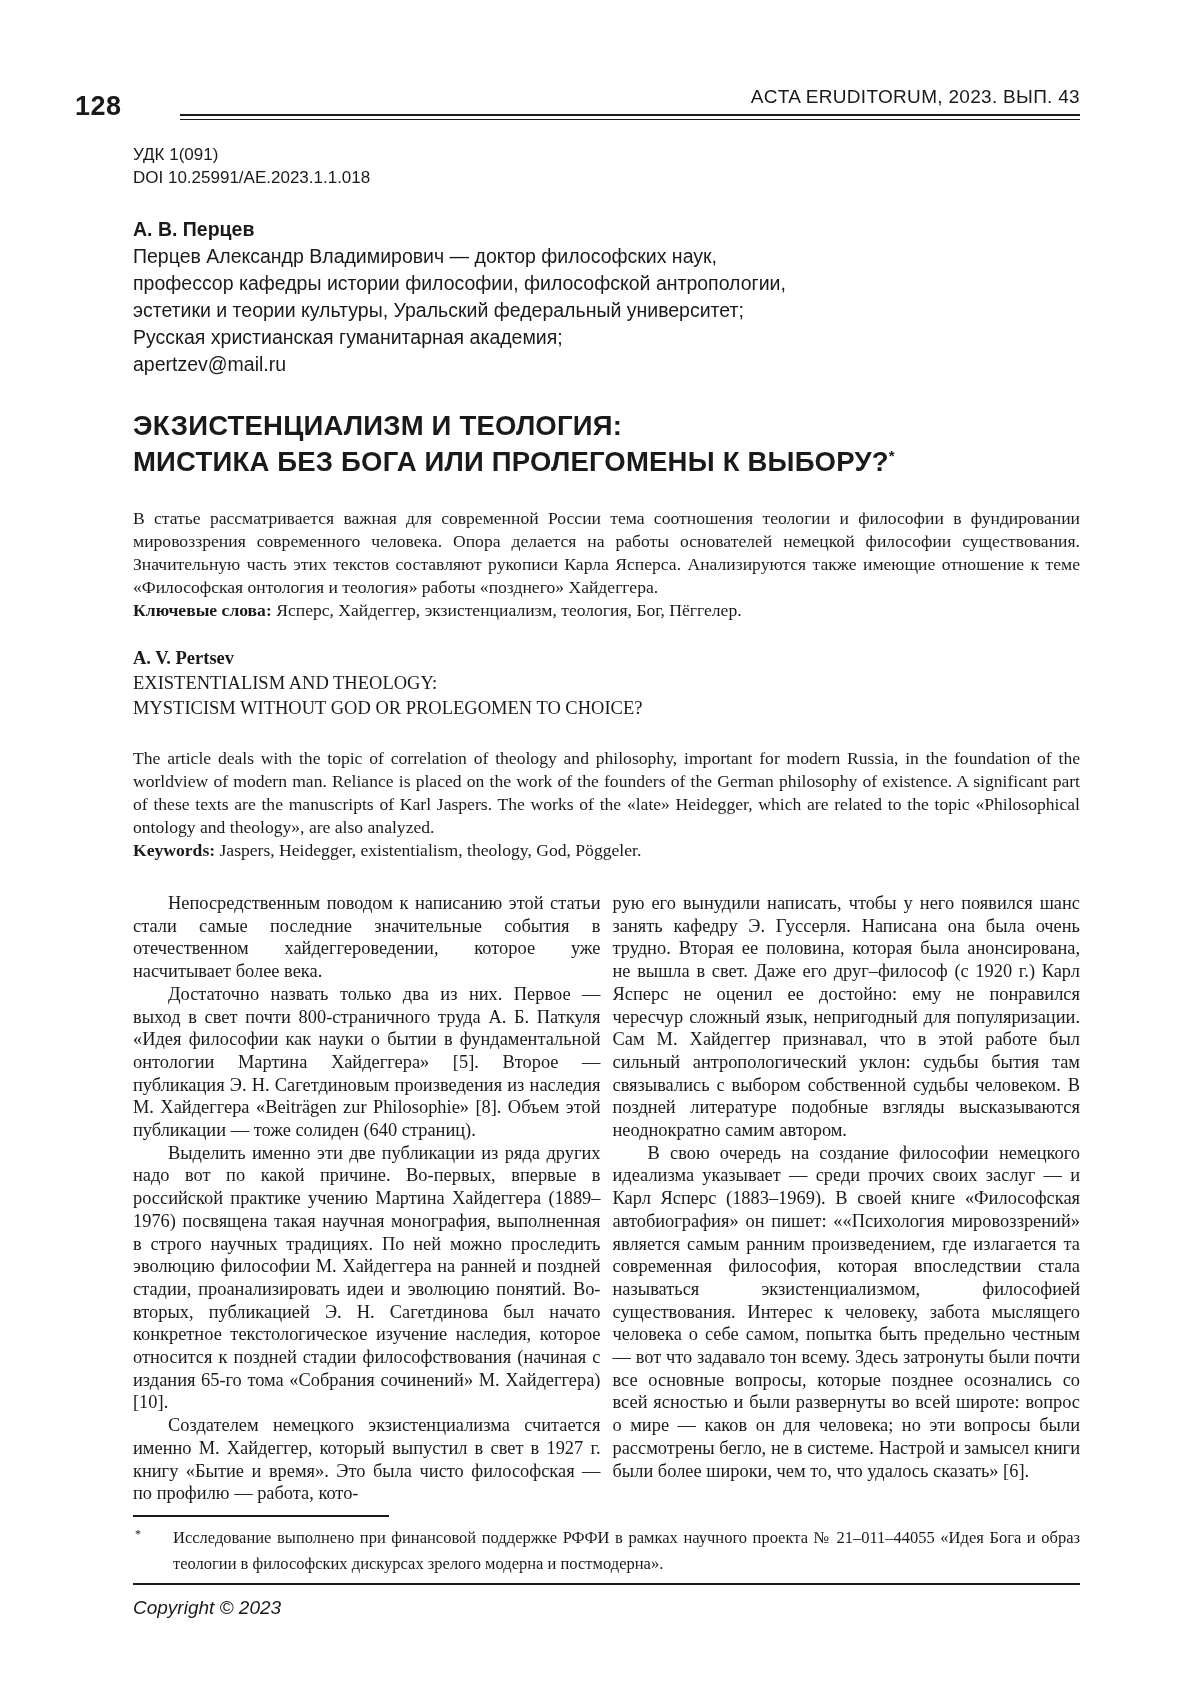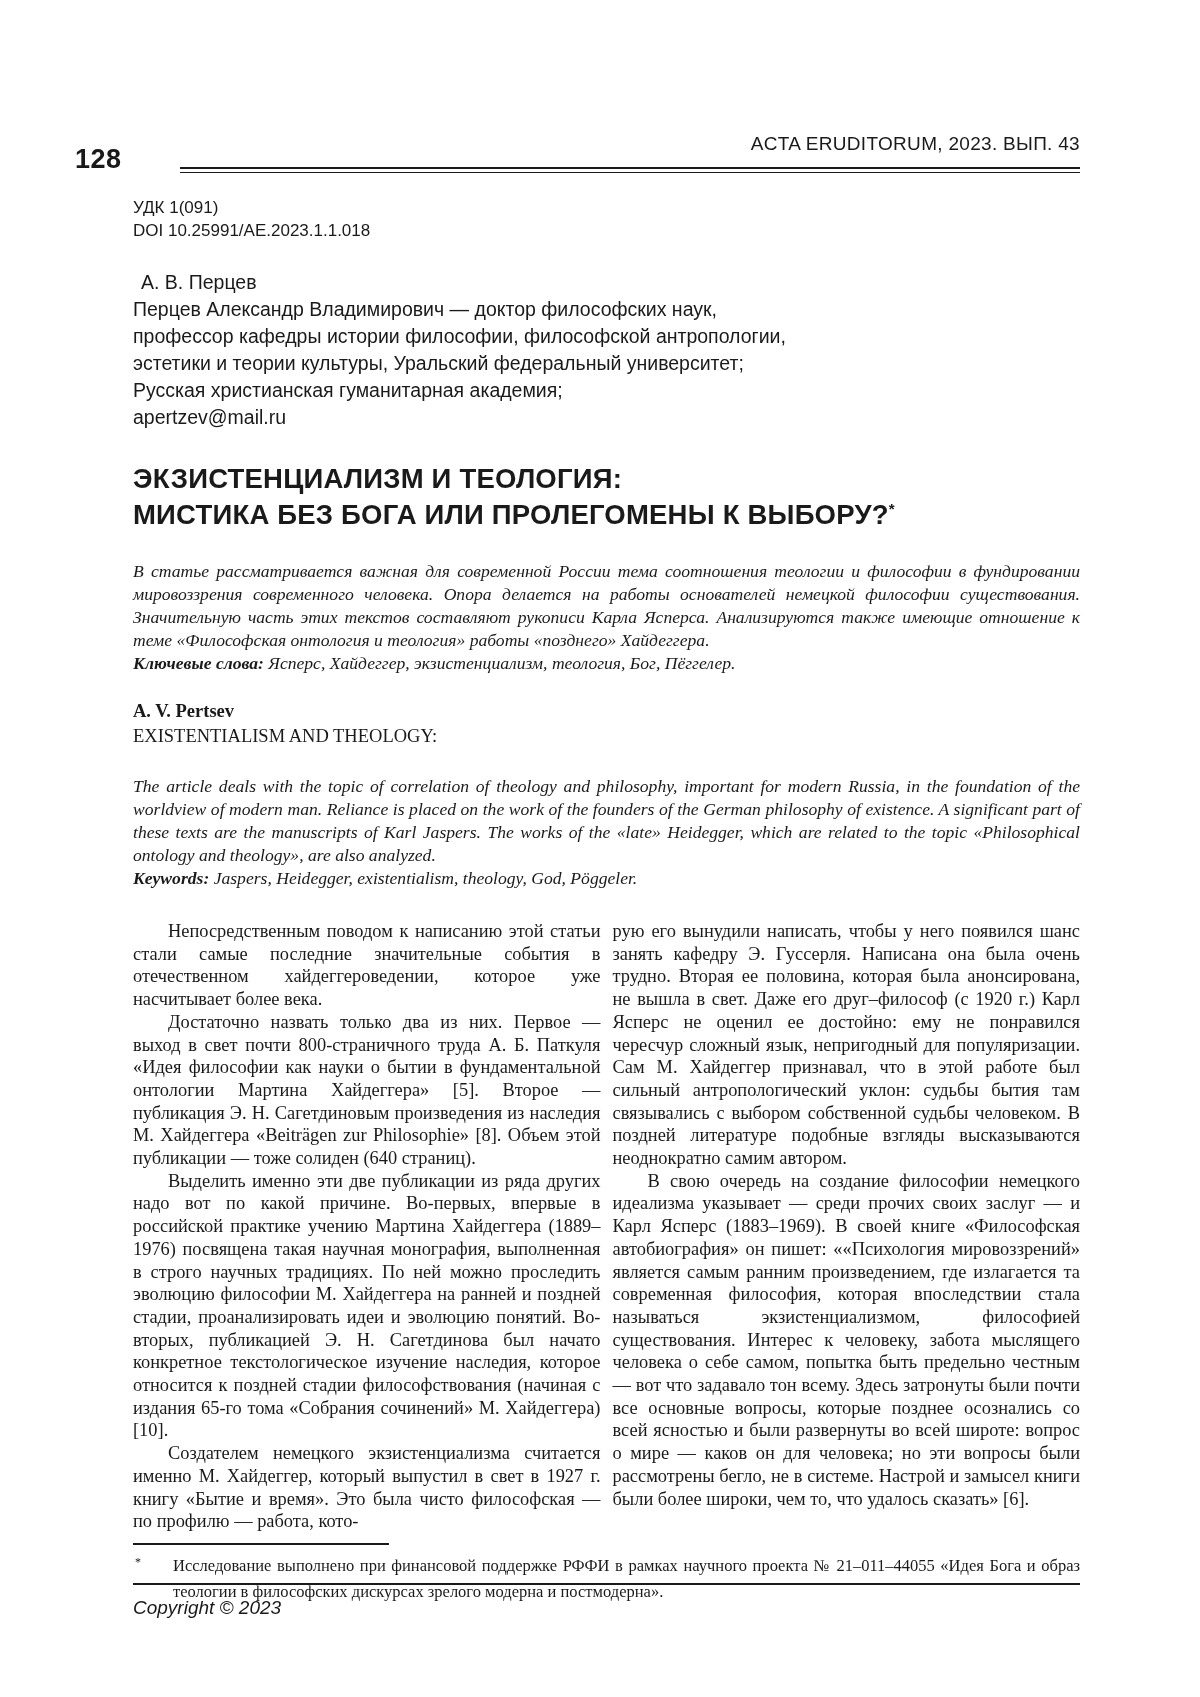--- a/index.html
+++ b/index.html
@@ -5,33 +5,33 @@
   html,body { margin:0; padding:0; background:#ffffff; }
   .page {
     width:1200px; height:1697px; background:#ffffff; color:#1a1a1a;
     position:relative; box-sizing:border-box; padding:0 120px 0 133px;
     overflow:hidden; font-family:"Liberation Serif", serif;
   }
   
   .header { display:flex; align-items:flex-end; margin-top:86px; font-family:"Liberation Sans", sans-serif;gap:40px; }
   .page-number { font-size:27px; font-weight:bold; letter-spacing:.5px; margin-left:-58px; padding-right:18px; line-height:1; padding-bottom:0px; }
   .header-right { flex:1 1 0; }
-  .journal-title { text-align:right; font-size:19px; letter-spacing:.3px; padding-bottom:12px;margin-top:47px; }
+  .journal-title { text-align:right; font-size:19px; letter-spacing:.3px; padding-bottom:6px; }
   .header-rule { border-top:2.5px solid #1a1a1a; border-bottom:1.5px solid #1a1a1a; height:3px; }
   
   .meta { margin-top:24px; font-family:"Liberation Sans", sans-serif; font-size:17px; line-height:1.35; }
   
   .author-block { margin-top:26px; font-family:"Liberation Sans", sans-serif; font-size:19.5px; line-height:27px; }
-  .author-name { font-weight:normal;margin-left:8px; }
+  .author-name { font-weight:bold; }
   
   .title { margin:30px 0 0 0; font-family:"Liberation Sans", sans-serif; font-size:27.5px; line-height:1.33; font-weight:bold; letter-spacing:.2px; }
   .title sup { font-size:55%; }
   
   .abstract { margin-top:26px; font-size:17.6px; line-height:23px; text-align:justify; }
-  .abstract p { margin:0;font-style:italic; }
+  .abstract p { margin:0; }
   .kw-label { font-weight:bold; }
   .en-head { margin-top:24px; font-size:18.5px; line-height:25px; }
   .en-name { font-weight:bold; }
   .abstract-en { }
   
   .columns { display:flex; gap:12px; margin-top:30px; font-size:18.4px; line-height:22.7px; text-align:justify; hyphens:auto; }
   .col { flex:1 1 0; min-width:0; }
   .body-para { margin:0; }
   .body-para.indent { text-indent:35px; }
   
@@ -78,20 +78,21 @@
   </h1>
 
   <div class="abstract">
     <p>В статье рассматривается важная для современной России тема соотношения теологии и философии в фундировании мировоззрения современного человека. Опора делается на работы основателей немецкой философии существования. Значительную часть этих текстов составляют рукописи Карла Ясперса. Анализируются также имеющие отношение к теме «Философская онтология и теология» работы «позднего» Хайдеггера.</p>
     <p><span class="kw-label">Ключевые слова:</span><span> Ясперс, Хайдеггер, экзистенциализм, теология, Бог, Пёггелер.</span></p>
   </div>
 
   <div class="en-head">
     <div class="en-name">A. V. Pertsev</div>
     <div>EXISTENTIALISM AND THEOLOGY:</div>
+    <div>MYSTICISM WITHOUT GOD OR PROLEGOMEN TO CHOICE?</div>
   </div>
 
   <div class="abstract abstract-en">
     <p>The article deals with the topic of correlation of theology and philosophy, important for modern Russia, in the foundation of the worldview of modern man. Reliance is placed on the work of the founders of the German philosophy of existence. A significant part of these texts are the manuscripts of Karl Jaspers. The works of the «late» Heidegger, which are related to the topic «Philosophical ontology and theology», are also analyzed.</p>
     <p><span class="kw-label">Keywords:</span><span> Jaspers, Heidegger, existentialism, theology, God, Pöggeler.</span></p>
   </div>
 
   <div class="columns">
     <div class="col" id="col-left">
         <p class="body-para indent">Непосредственным поводом к написанию этой статьи стали самые последние значительные события в отечественном хайдеггероведении, которое уже насчитывает более века.</p>

